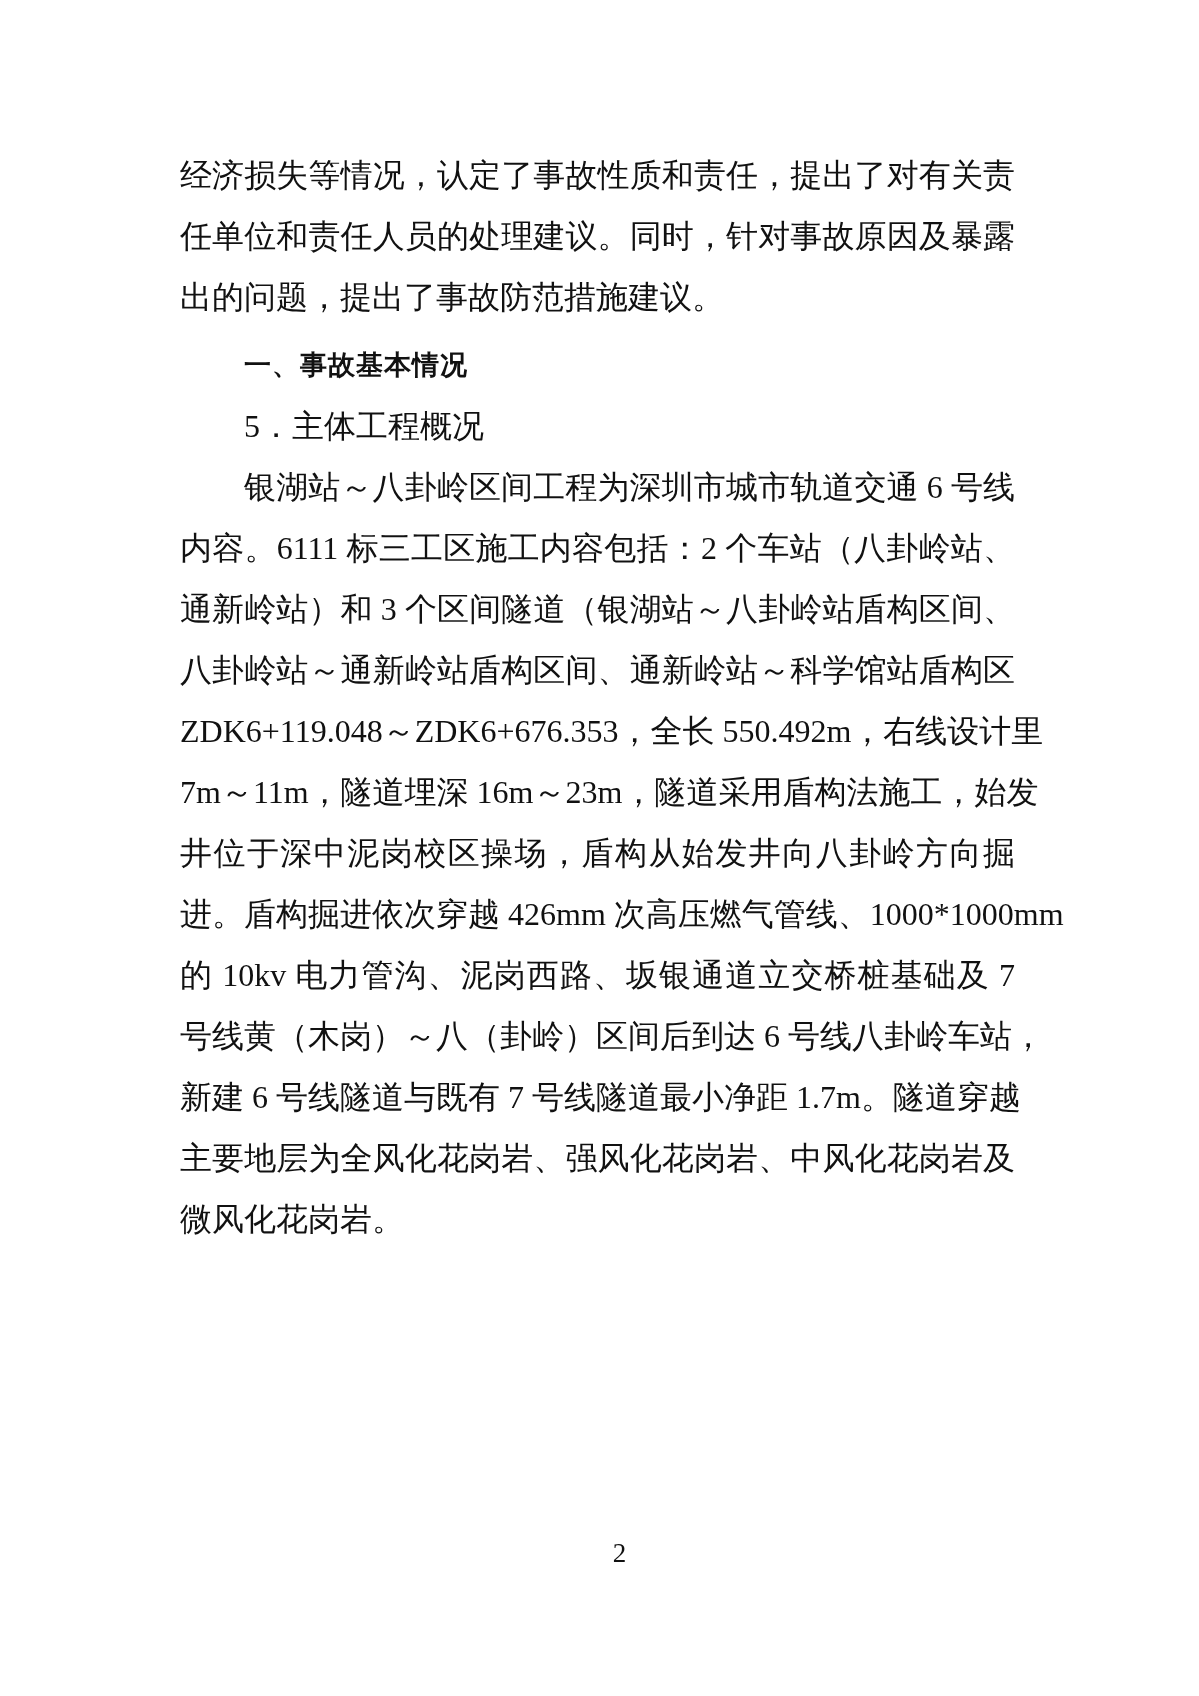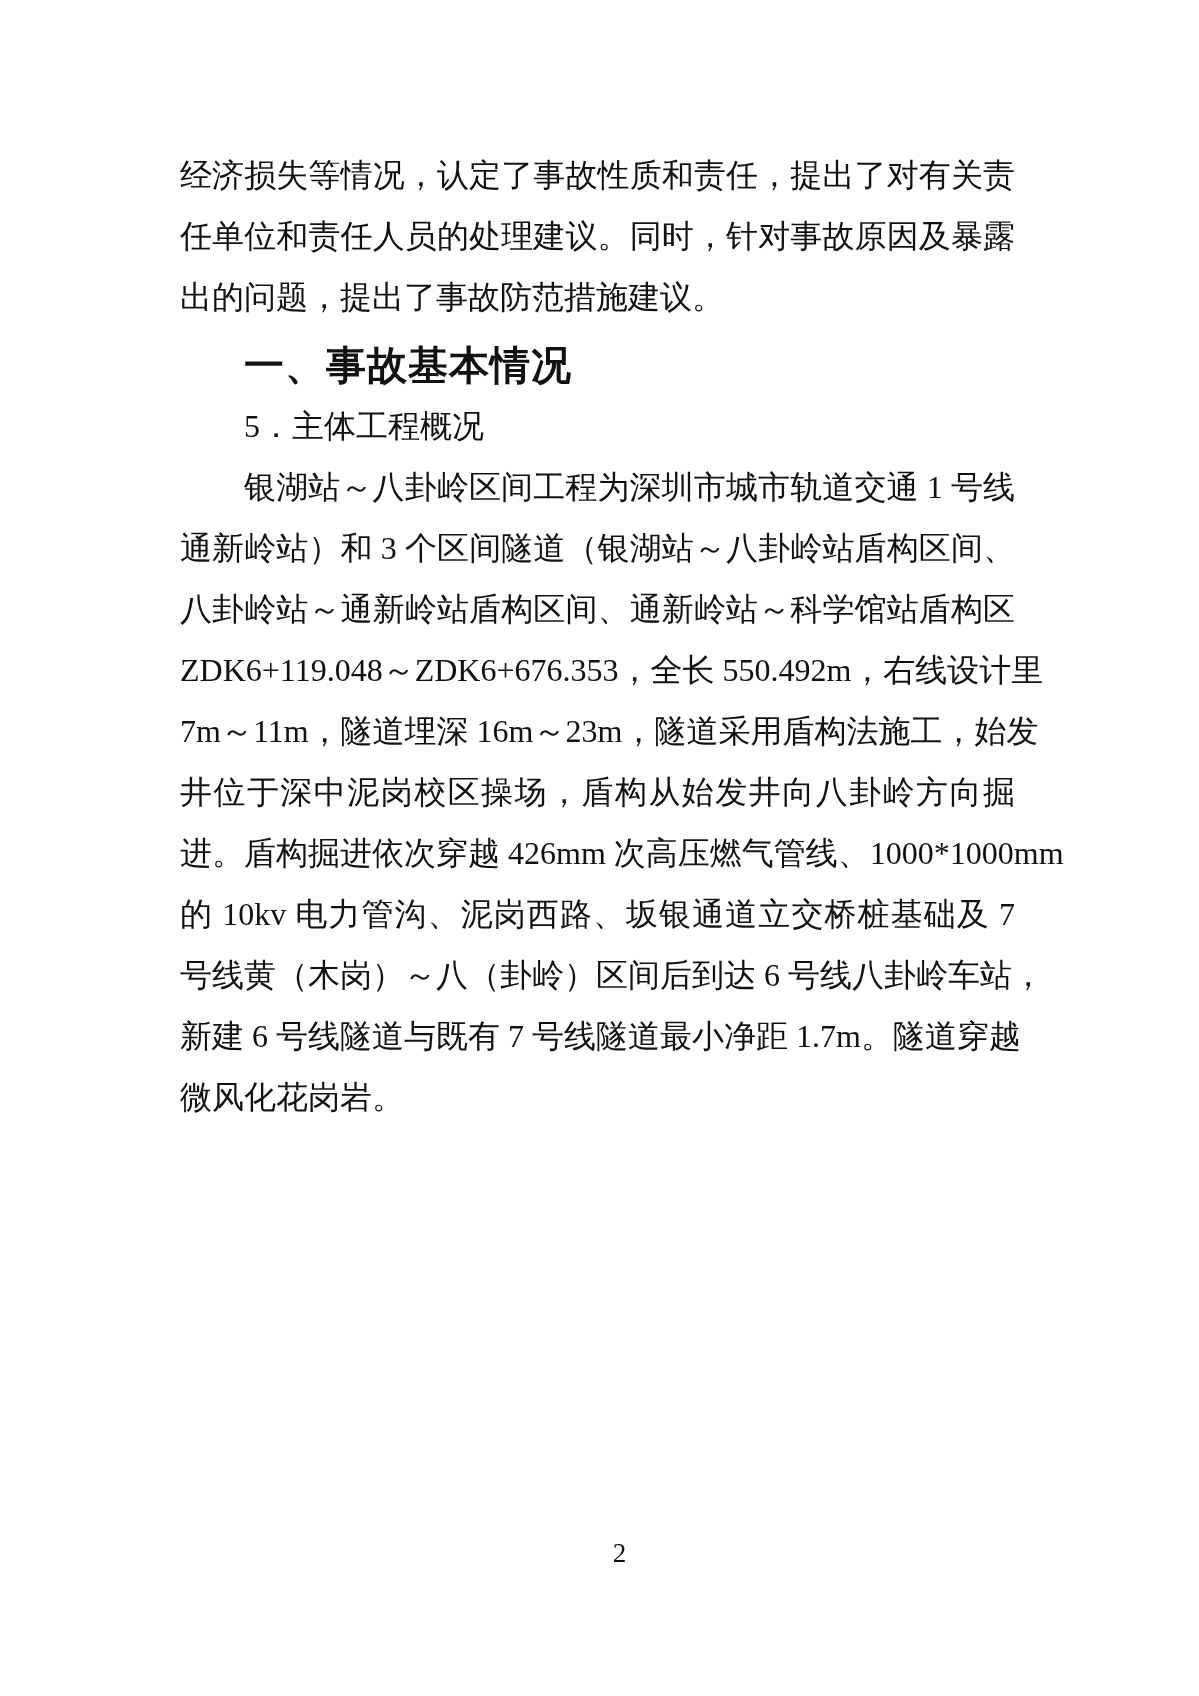--- a/index.html
+++ b/index.html
@@ -35,21 +35,21 @@
   .line.no-fill {
     text-align: left;
     text-align-last: left;
   }
   .line.indent {
     padding-left: 64px;
   }
   .line.h1, .line.h2 {
     font-family: "Liberation Sans", "DejaVu Sans", sans-serif;
     font-weight: 700;
-    font-size: 40px;
+    font-size: 27px;
     margin-top: 7px;
     letter-spacing: 1px;
     text-align: center;
   }
   .footer {
     position: absolute;
     top: 1538px;
     left: 0;
     width: 100%;
     text-align: center;
@@ -61,26 +61,28 @@
 </head>
 <body>
 
 <div class="page">
   <div class="content" id="content">
       <div class="line body">经济损失等情况，认定了事故性质和责任，提出了对有关责</div>
       <div class="line body">任单位和责任人员的处理建议。同时，针对事故原因及暴露</div>
       <div class="line body no-fill">出的问题，提出了事故防范措施建议。</div>
       <div class="line h1 indent no-fill">一、事故基本情况</div>
       <div class="line body indent no-fill">5．主体工程概况</div>
-      <div class="line body indent">银湖站～八卦岭区间工程为深圳市城市轨道交通 1 号线</div>
+      <div class="line body indent">银湖站～八卦岭区间工程为深圳市城市轨道交通 6 号线</div>
+      <div class="line body">内容。6111 标三工区施工内容包括：2 个车站（八卦岭站、</div>
       <div class="line body">通新岭站）和 3 个区间隧道（银湖站～八卦岭站盾构区间、</div>
       <div class="line body">八卦岭站～通新岭站盾构区间、通新岭站～科学馆站盾构区</div>
       <div class="line body">ZDK6+119.048～ZDK6+676.353，全长 550.492m，右线设计里</div>
       <div class="line body">7m～11m，隧道埋深 16m～23m，隧道采用盾构法施工，始发</div>
       <div class="line body">井位于深中泥岗校区操场，盾构从始发井向八卦岭方向掘</div>
       <div class="line body">进。盾构掘进依次穿越 426mm 次高压燃气管线、1000*1000mm</div>
       <div class="line body">的 10kv 电力管沟、泥岗西路、坂银通道立交桥桩基础及 7</div>
       <div class="line body">号线黄（木岗）～八（卦岭）区间后到达 6 号线八卦岭车站，</div>
       <div class="line body">新建 6 号线隧道与既有 7 号线隧道最小净距 1.7m。隧道穿越</div>
+      <div class="line body">主要地层为全风化花岗岩、强风化花岗岩、中风化花岗岩及</div>
       <div class="line body no-fill">微风化花岗岩。</div>
     </div>
   <div class="footer">2</div>
 </div>
 
 </body></html>

